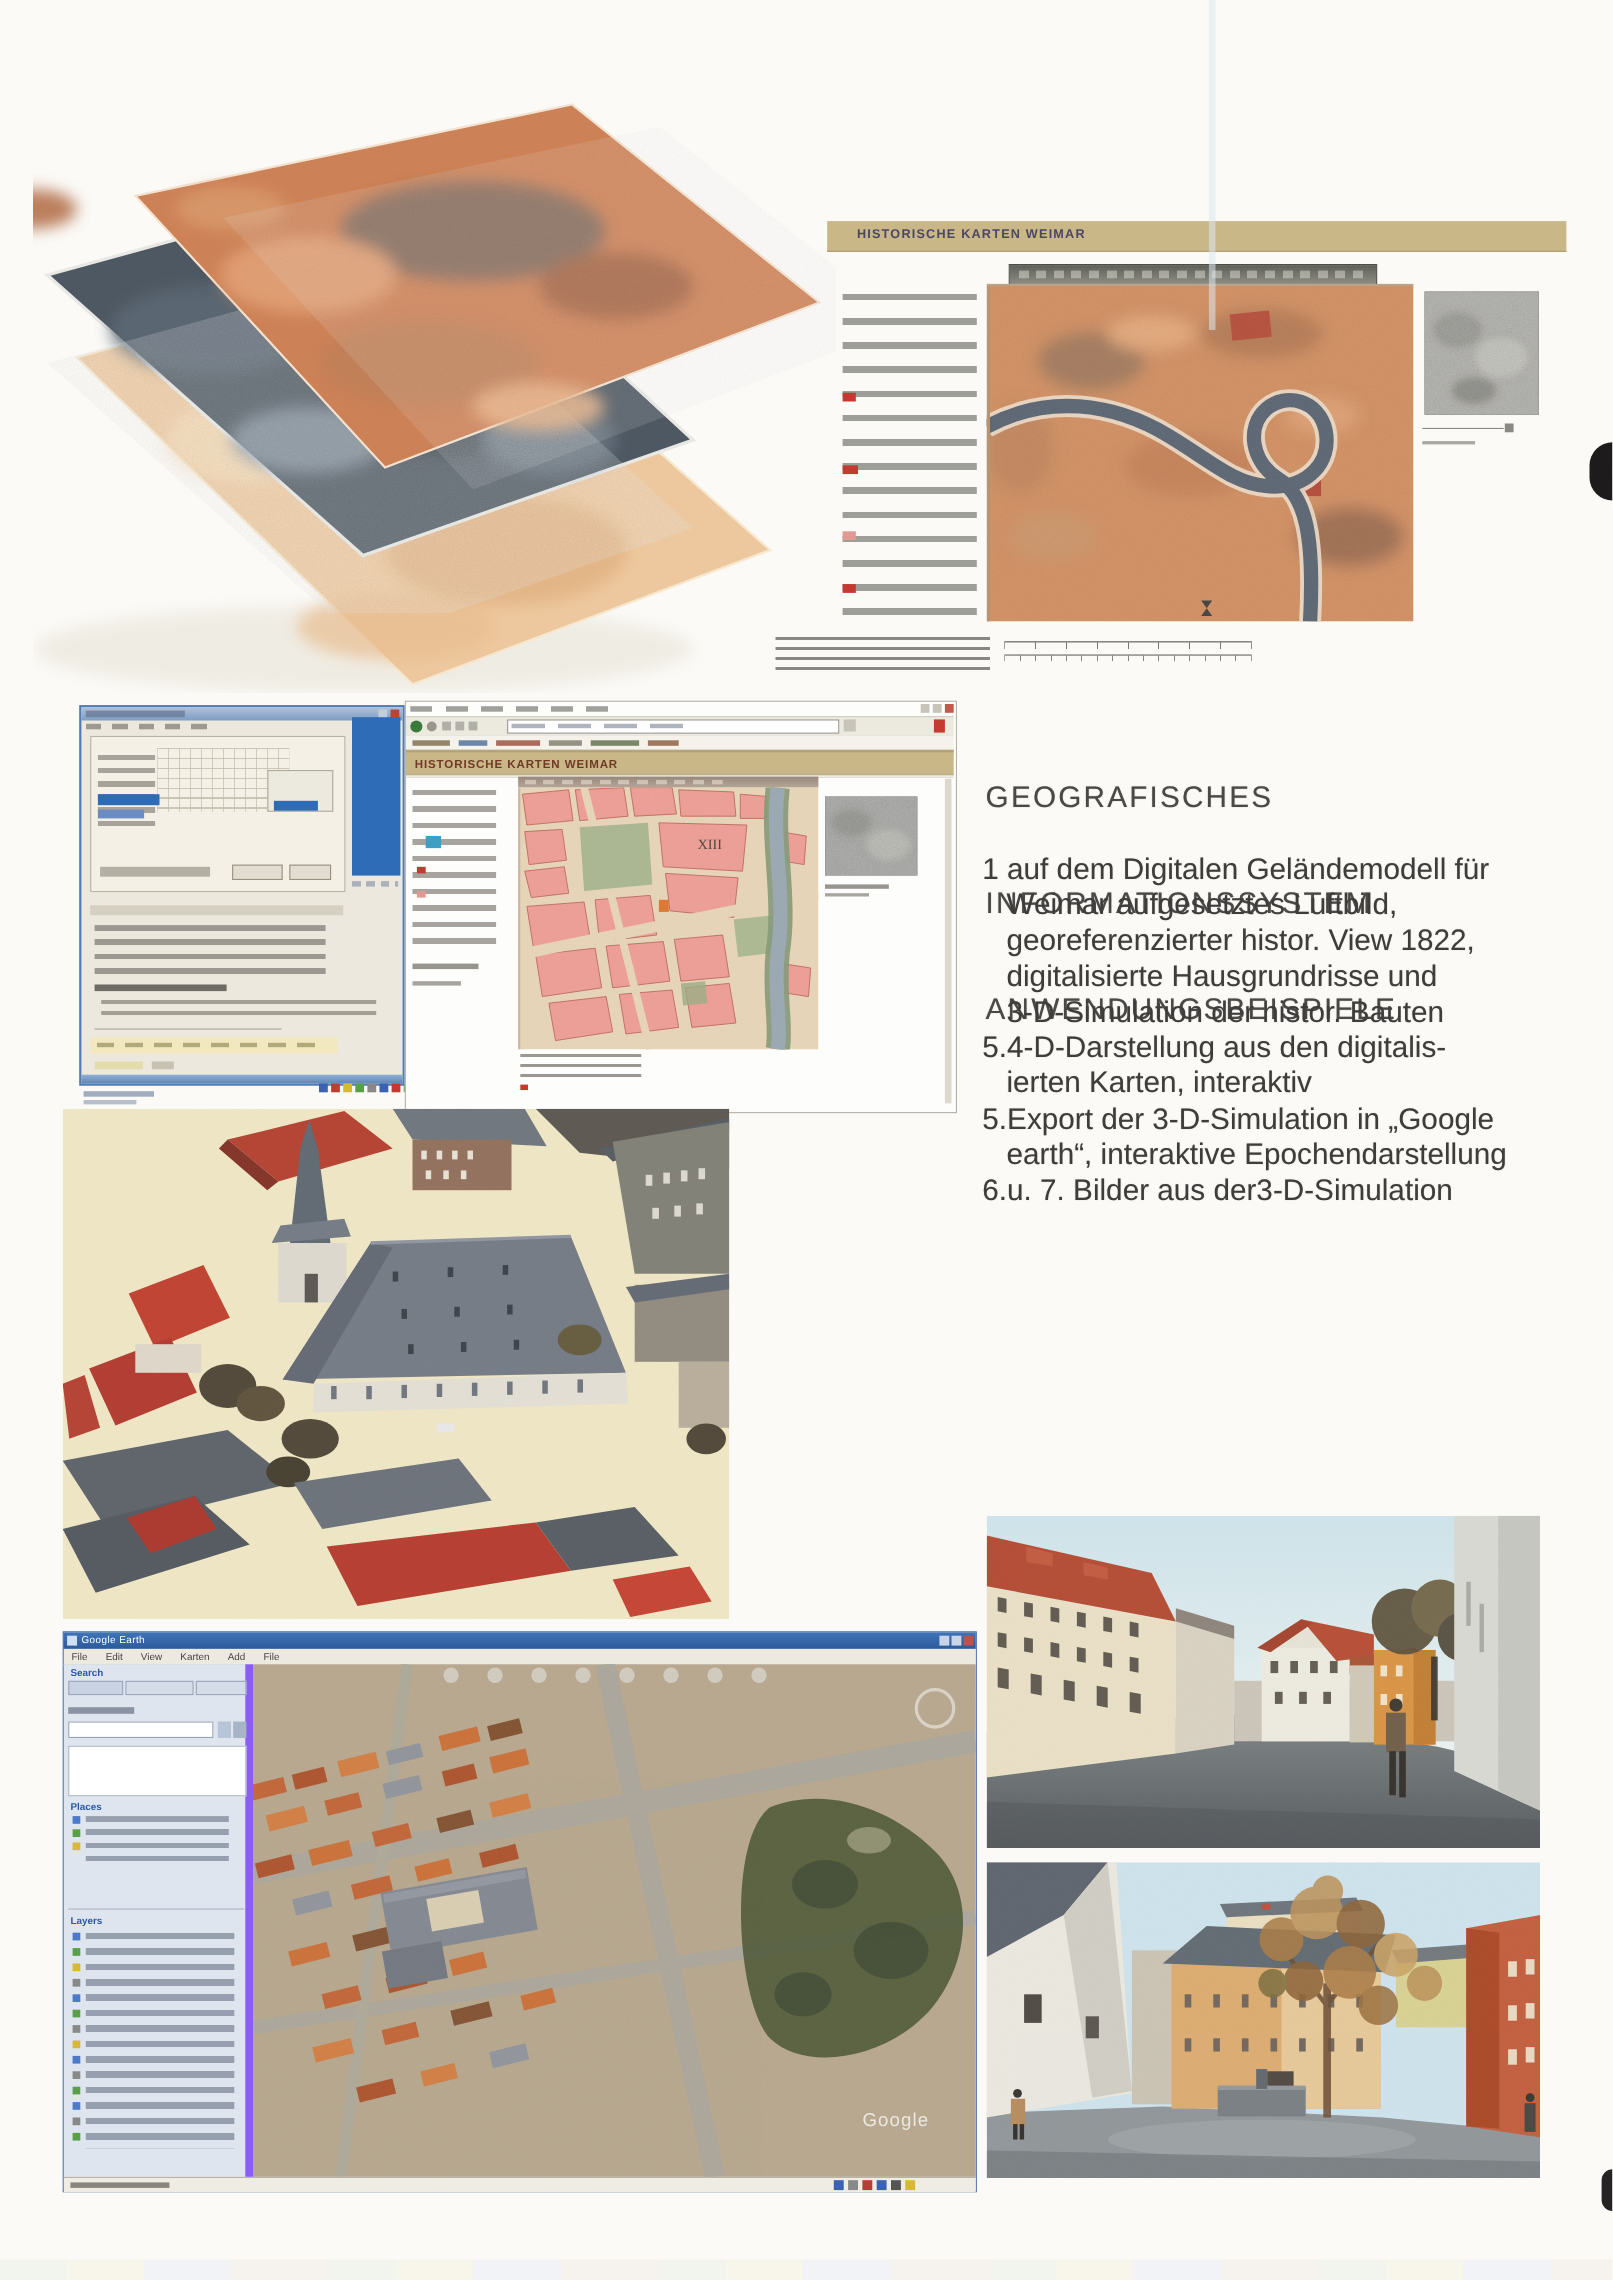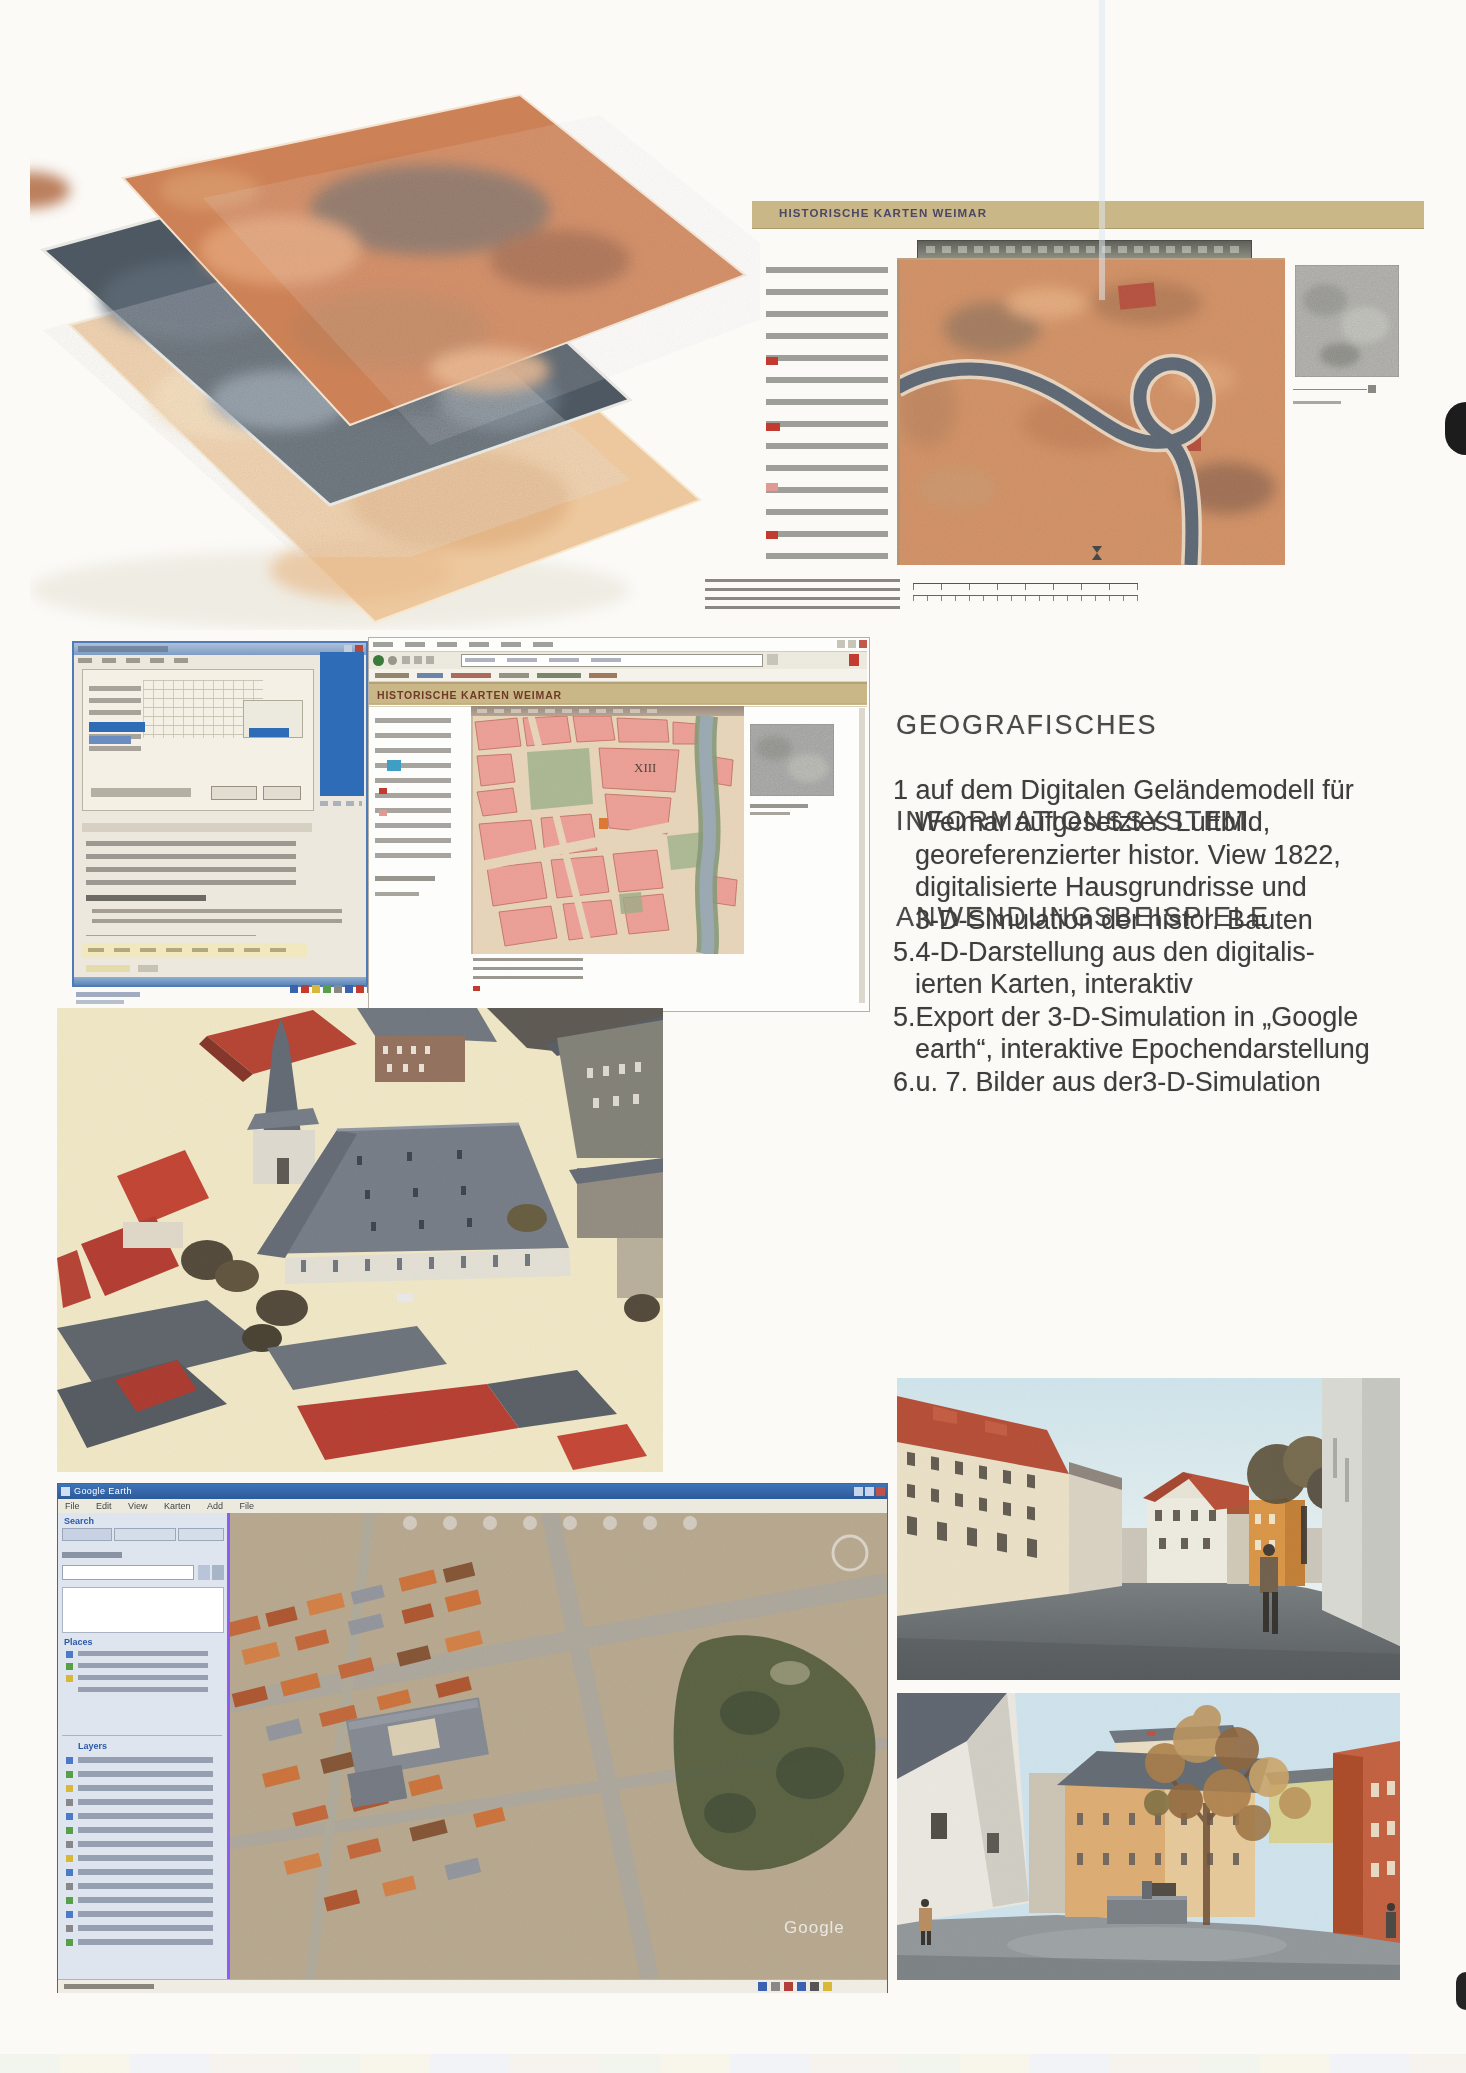--- a/index.html
+++ b/index.html
@@ -33,21 +33,21 @@
   .dw{position:absolute;left:72px;top:641px;width:296px;height:346px;background:#ece8dd;border:2px solid #4f7cb8;box-sizing:border-box;}
   .w-title{position:absolute;left:0;top:0;width:292px;height:12px;background:linear-gradient(#aec1da,#7e9cc4);}
   .w-dialog{position:absolute;left:8px;top:26px;width:230px;height:140px;background:#f4f0e6;border:1px solid #b8b2a2;}
   .btn{position:absolute;background:#e2ddd0;border:1px solid #97917f;}
   
   .ge{position:absolute;left:57px;top:1483px;width:831px;height:510px;background:#ece9e0;border:1px solid #3a68a8;box-sizing:border-box;}
   .ge-title{position:absolute;left:0;top:0;width:829px;height:15px;background:linear-gradient(#3f74b8,var(--c-xp_blue,#2c5a9a));}
   .ge-title span{position:absolute;left:16px;top:2px;font-size:9px;color:#fff;letter-spacing:.4px;}
   .ge-menu{position:absolute;left:0;top:15px;width:829px;height:14px;background:#eceadf;border-bottom:1px solid #c8c4b6;font-size:9px;color:#444;}
   .ge-menu span{display:inline-block;margin:2px 7px 0 7px;}
-  .ge-side{position:absolute;left:0;top:29px;width:172px;height:466px;background:var(--c-ge_sidebar,#dfe5ee);border-right:3px solid #8b5cf6;box-sizing:border-box;text-align:center;}
+  .ge-side{position:absolute;left:0;top:29px;width:172px;height:466px;background:var(--c-ge_sidebar,#dfe5ee);border-right:7px solid #8b5cf6;box-sizing:border-box;text-align:center;}
   .ge-label{position:absolute;font-size:9px;font-weight:bold;color:#2a5aa8;}
   .ge-status{position:absolute;left:0;top:495px;width:829px;height:13px;background:#efece4;border-top:1px solid #b8b4a8;}
   svg{display:block;}
   .svgbox{position:absolute;}
 </style>
 </head>
 <body>
 
 <div class="page">
 
@@ -454,21 +454,21 @@
       <div class="abs" style="left:4px;top:52px;width:132px;height:15px;background:#fff;border:1px solid #9aa4b8;box-sizing:border-box"></div>
       <i class="chip" style="left:140px;top:52px;width:12px;height:15px;background:#b8c4d8"></i>
       <i class="chip" style="left:154px;top:52px;width:12px;height:15px;background:#a8b4c8"></i>
       <div class="abs" style="left:4px;top:74px;width:162px;height:46px;background:#fff;border:1px solid #aab4c4;box-sizing:border-box"></div>
       <span class="ge-label" style="left:6px;top:124px">Places</span>
       <div class="rows" style="left:20px;top:138px;width:130px;height:48px;--rb:5px;--rp:12px;--rc:#8a93a4"></div>
       <i class="chip" style="left:8px;top:138px;width:7px;height:7px;background:#4a7ac8"></i>
       <i class="chip" style="left:8px;top:150px;width:7px;height:7px;background:#58a048"></i>
       <i class="chip" style="left:8px;top:162px;width:7px;height:7px;background:#d8b838"></i>
       <div class="abs" style="left:4px;top:222px;width:160px;height:1px;background:#aab4c4"></div>
-      <span class="ge-label" style="left:20px;top:228px">Layers</span>
+      <span class="ge-label" style="left:6px;top:228px">Layers</span>
       <div class="rows" style="left:20px;top:244px;width:135px;height:196px;--rb:6px;--rp:14px;--rc:#8a93a4"></div>
       <i class="chip" style="left:8px;top:244px;width:7px;height:7px;background:#4a7ac8"></i>
       <i class="chip" style="left:8px;top:258px;width:7px;height:7px;background:#58a048"></i>
       <i class="chip" style="left:8px;top:272px;width:7px;height:7px;background:#d8b838"></i>
       <i class="chip" style="left:8px;top:286px;width:7px;height:7px;background:#888"></i>
       <i class="chip" style="left:8px;top:300px;width:7px;height:7px;background:#4a7ac8"></i>
       <i class="chip" style="left:8px;top:314px;width:7px;height:7px;background:#58a048"></i>
       <i class="chip" style="left:8px;top:328px;width:7px;height:7px;background:#888"></i>
       <i class="chip" style="left:8px;top:342px;width:7px;height:7px;background:#d8b838"></i>
       <i class="chip" style="left:8px;top:356px;width:7px;height:7px;background:#4a7ac8"></i>

